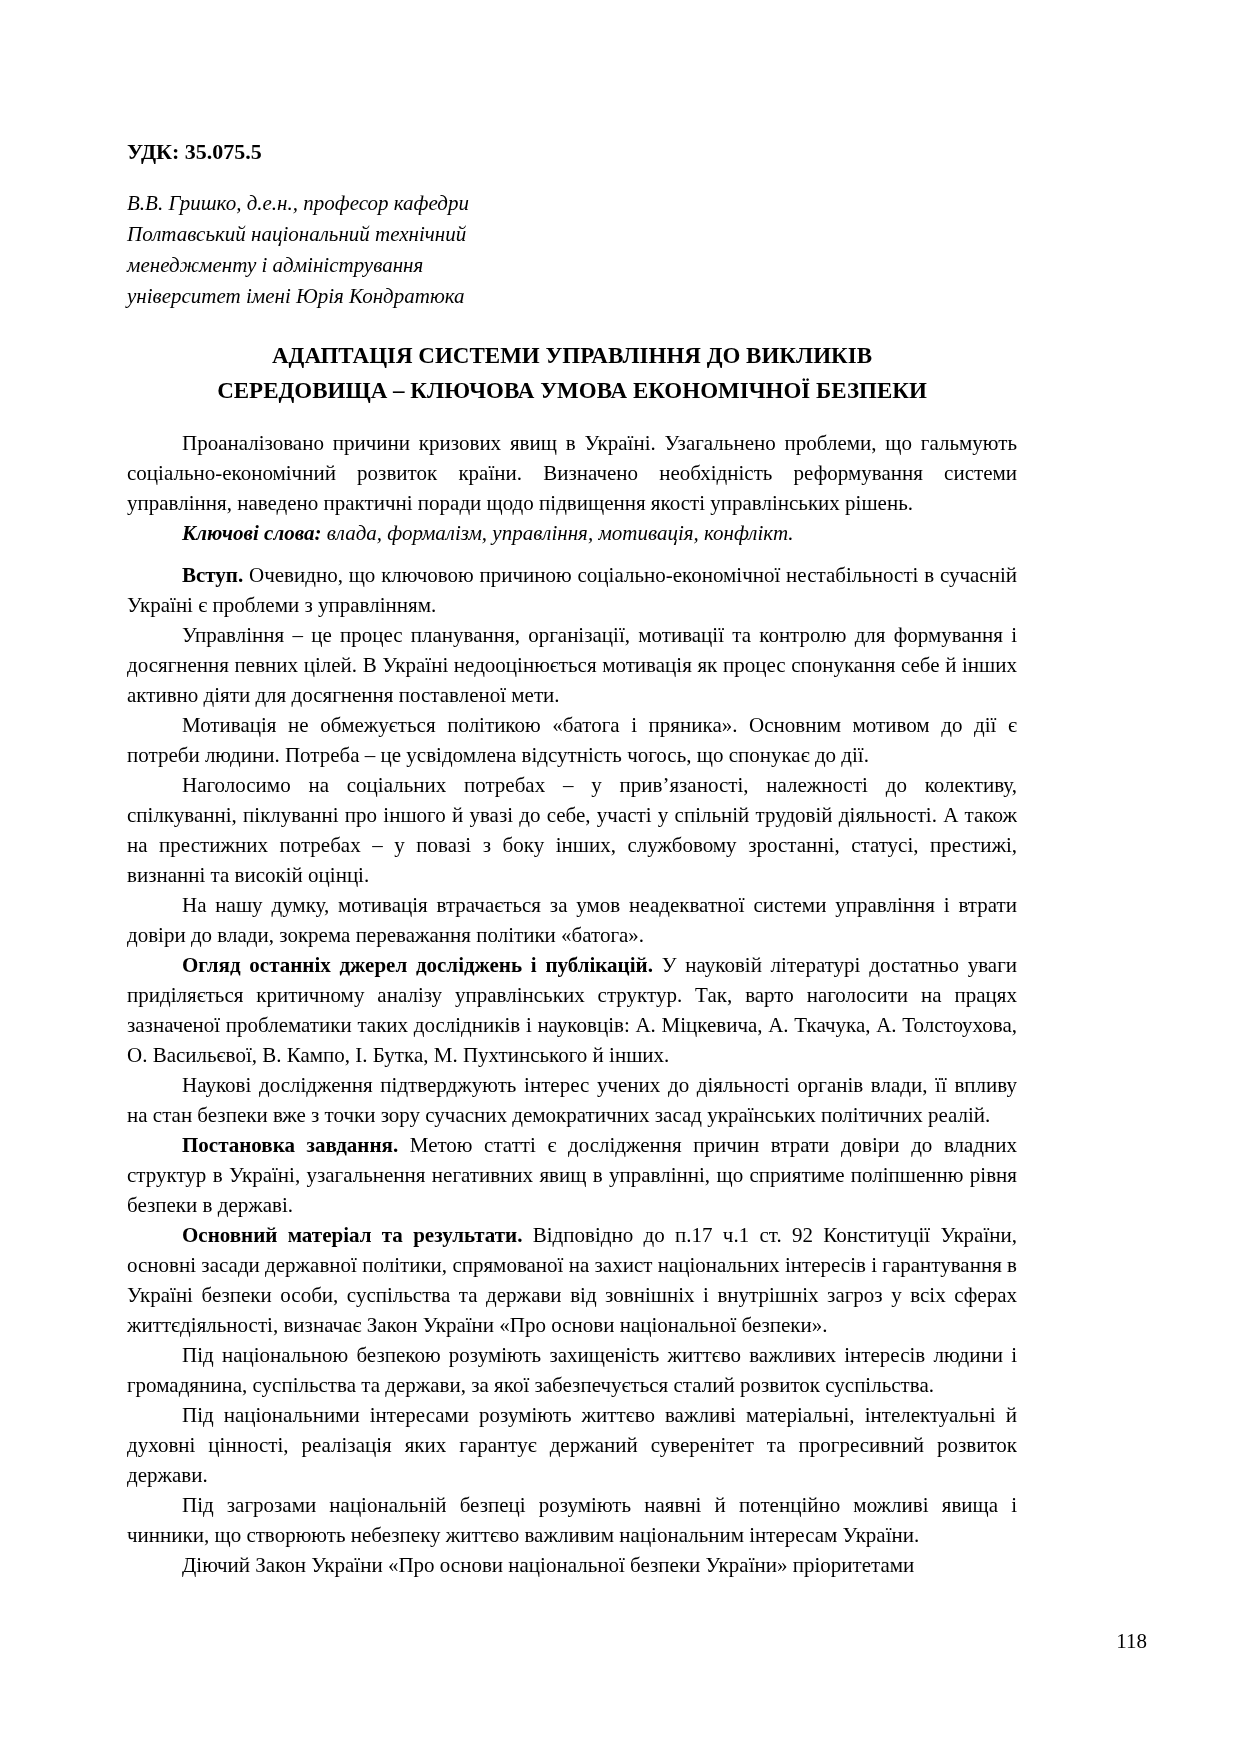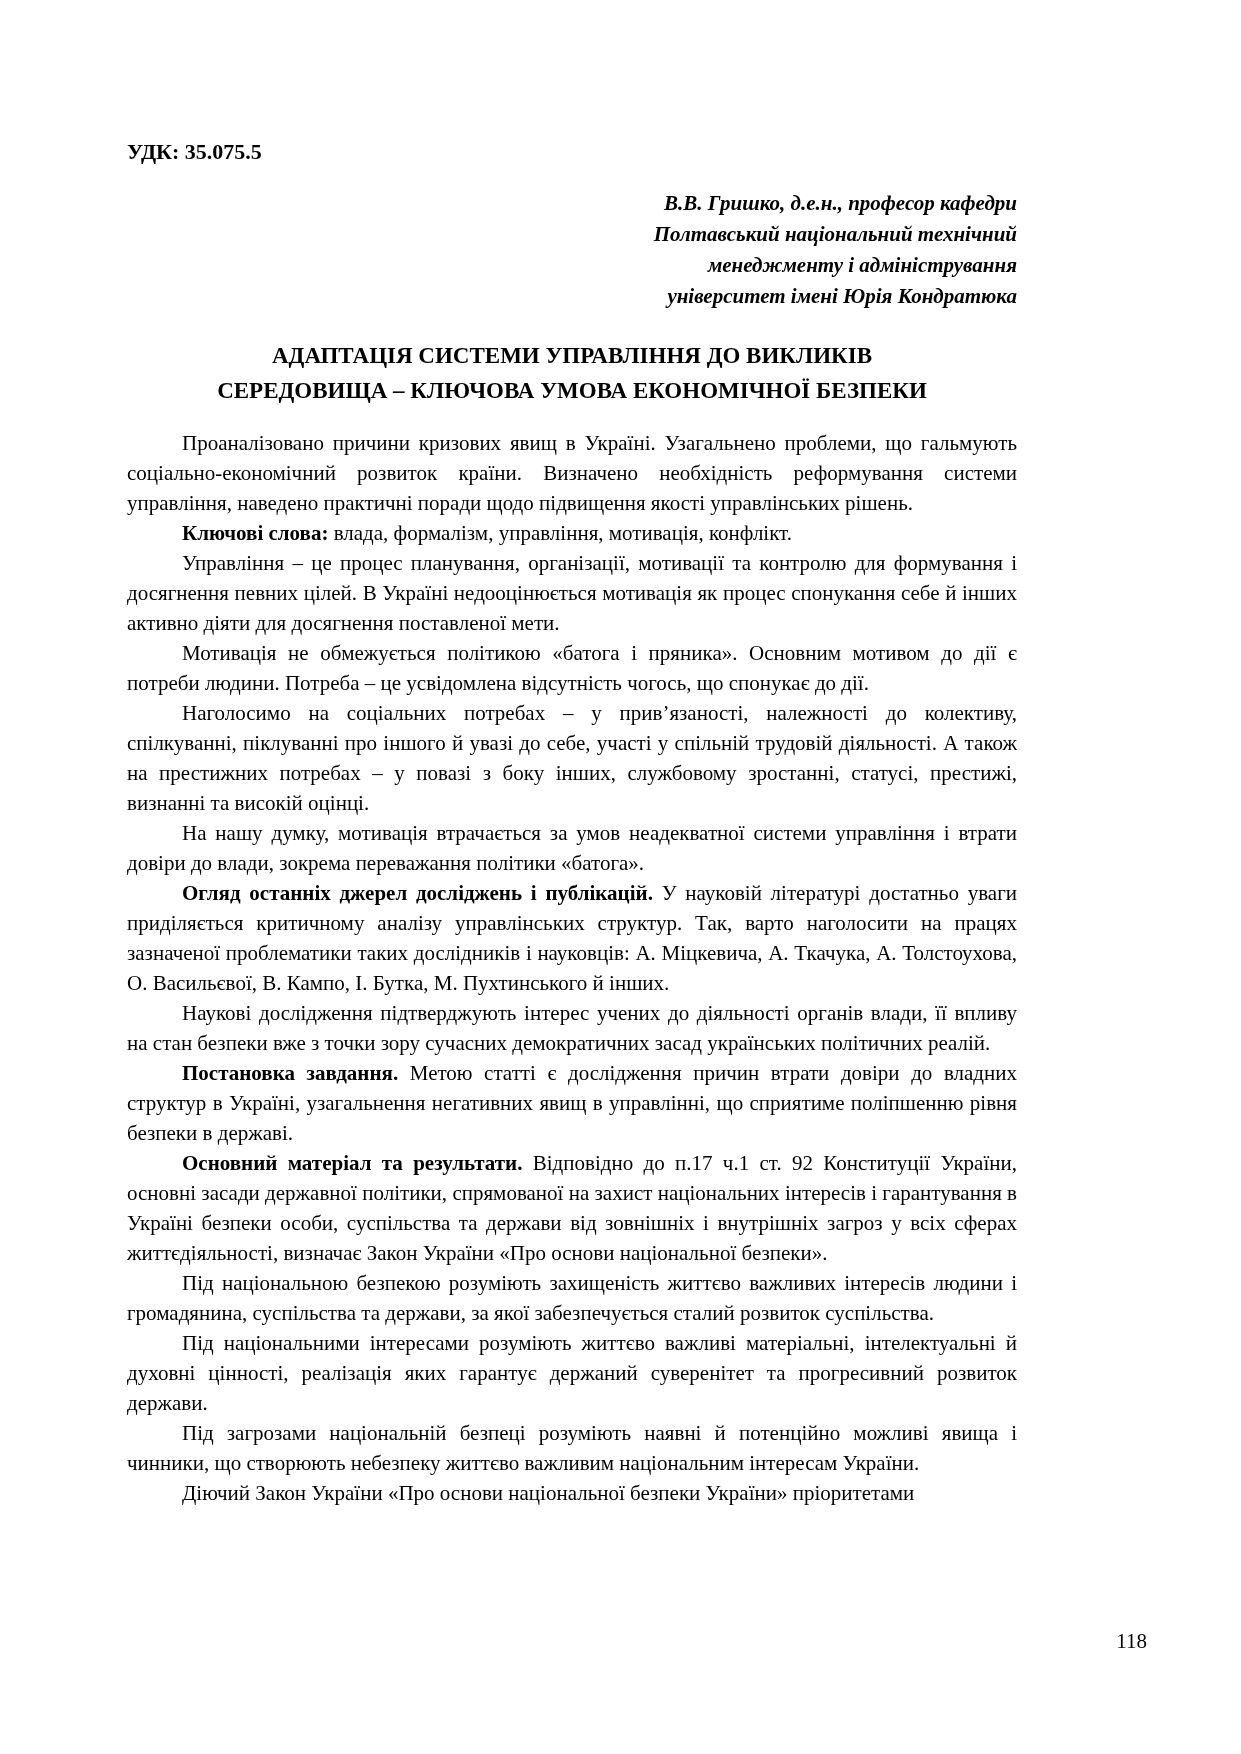--- a/index.html
+++ b/index.html
@@ -18,44 +18,44 @@
     padding: 138px 130px 0 127px;
     overflow: hidden;
   }
   .udc {
     font-weight: bold;
     font-size: 22px;
     line-height: 28px;
   }
   .author-block {
     margin-top: 22px;
-    text-align: right;
+    text-align: left;
     font-style: italic;
     font-size: 21px;
     line-height: 31px;
-    font-weight: bold;
   }
   .title {
     margin-top: 26px;
     text-align: center;
     font-weight: bold;
     font-size: 23px;
     line-height: 35px;
   }
   .para {
     margin: 0;
     text-align: justify;
     text-indent: 55px;
     font-size: 21px;
     line-height: 30px;
   }
   .abstract {
     margin-top: 20px;
   }
   .keywords {
+    font-style: italic;
   }
   .kw-label {
     font-weight: bold;
   }
   .body-start {
     margin-top: 12px;
   }
   .lead {
     font-weight: bold;
   }
@@ -84,20 +84,21 @@
 
   <div class="title">
     <div>АДАПТАЦІЯ СИСТЕМИ УПРАВЛІННЯ ДО ВИКЛИКІВ</div>
     <div>СЕРЕДОВИЩА – КЛЮЧОВА УМОВА ЕКОНОМІЧНОЇ БЕЗПЕКИ</div>
   </div>
 
   <p class="para abstract">Проаналізовано причини кризових явищ в Україні. Узагальнено проблеми, що гальмують соціально-економічний розвиток країни. Визначено необхідність реформування системи управління, наведено практичні поради щодо підвищення якості управлінських рішень.</p>
 
   <p class="para keywords"><span class="kw-label">Ключові слова:</span><span> влада, формалізм, управління, мотивація, конфлікт.</span></p>
 
+  <p class="para body-start"><span class="lead">Вступ.</span><span> Очевидно, що ключовою причиною соціально-економічної нестабільності в сучасній Україні є проблеми з управлінням.</span></p>
 
   <p class="para"><span>Управління – це процес планування, організації, мотивації та контролю для формування і досягнення певних цілей. В Україні недооцінюється мотивація як процес спонукання себе й інших активно діяти для досягнення поставленої мети.</span></p>
 
   <p class="para"><span>Мотивація не обмежується політикою «батога і пряника». Основним мотивом до дії є потреби людини. Потреба – це усвідомлена відсутність чогось, що спонукає до дії.</span></p>
 
   <p class="para"><span>Наголосимо на соціальних потребах – у прив’язаності, належності до колективу, спілкуванні, піклуванні про іншого й увазі до себе, участі у спільній трудовій діяльності. А також на престижних потребах – у повазі з боку інших, службовому зростанні, статусі, престижі, визнанні та високій оцінці.</span></p>
 
   <p class="para"><span>На нашу думку, мотивація втрачається за умов неадекватної системи управління і втрати довіри до влади, зокрема переважання політики «батога».</span></p>
 
   <p class="para"><span class="lead">Огляд останніх джерел досліджень і публікацій.</span><span> У науковій літературі достатньо уваги приділяється критичному аналізу управлінських структур. Так, варто наголосити на працях зазначеної проблематики таких дослідників і науковців: А. Міцкевича, А. Ткачука, А. Толстоухова, О. Васильєвої, В. Кампо, І. Бутка, М. Пухтинського й інших.</span></p>

